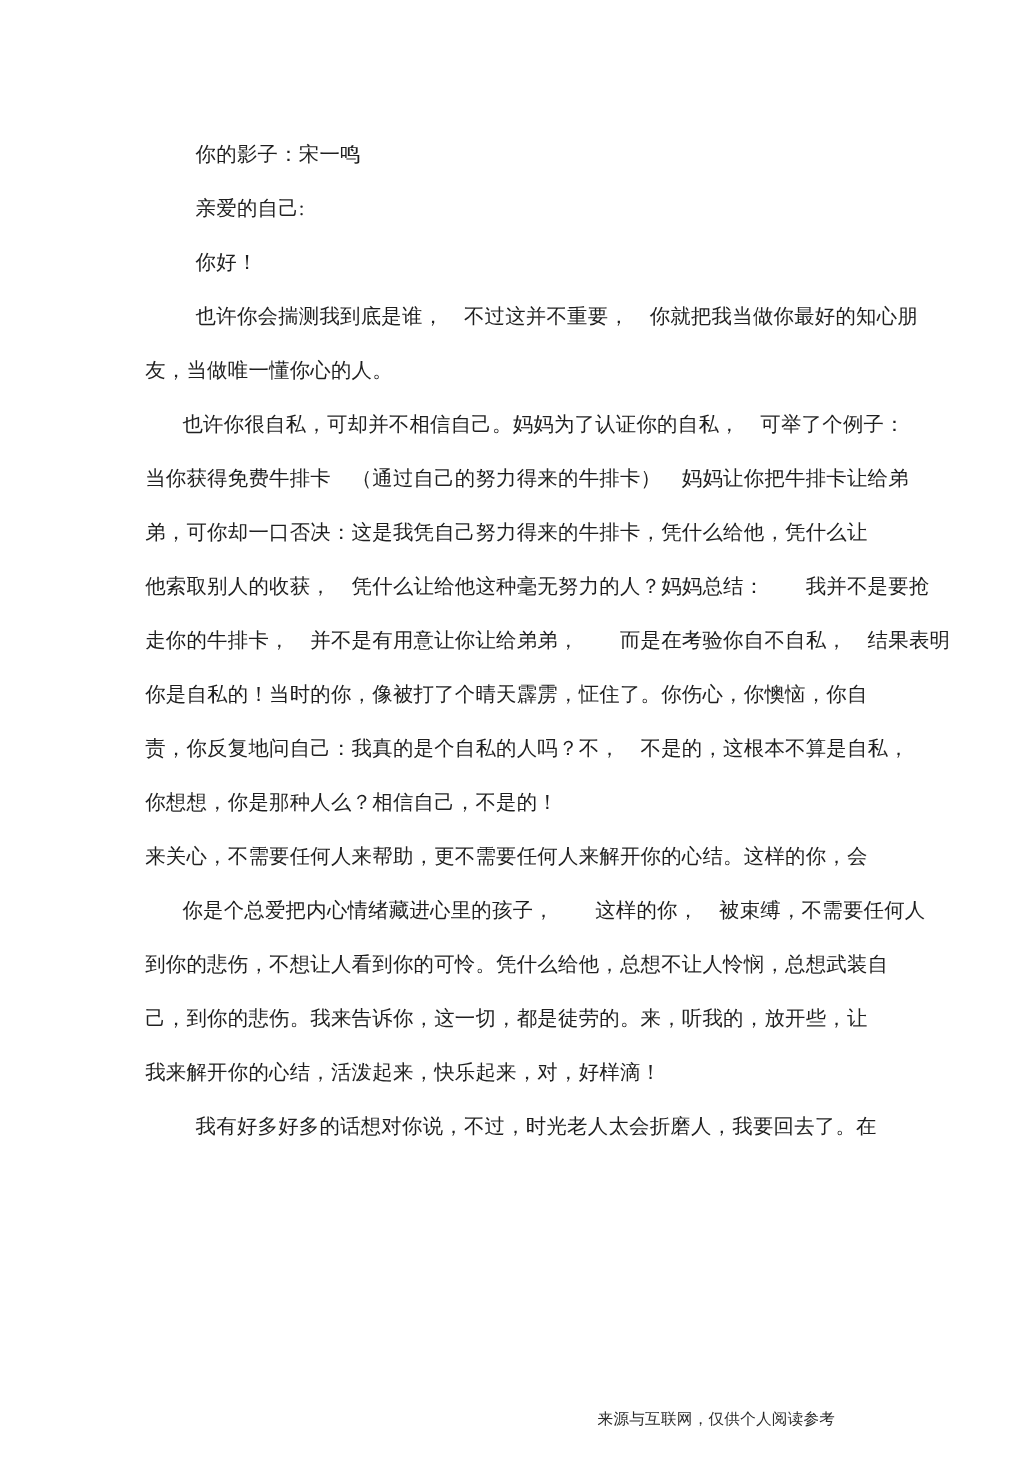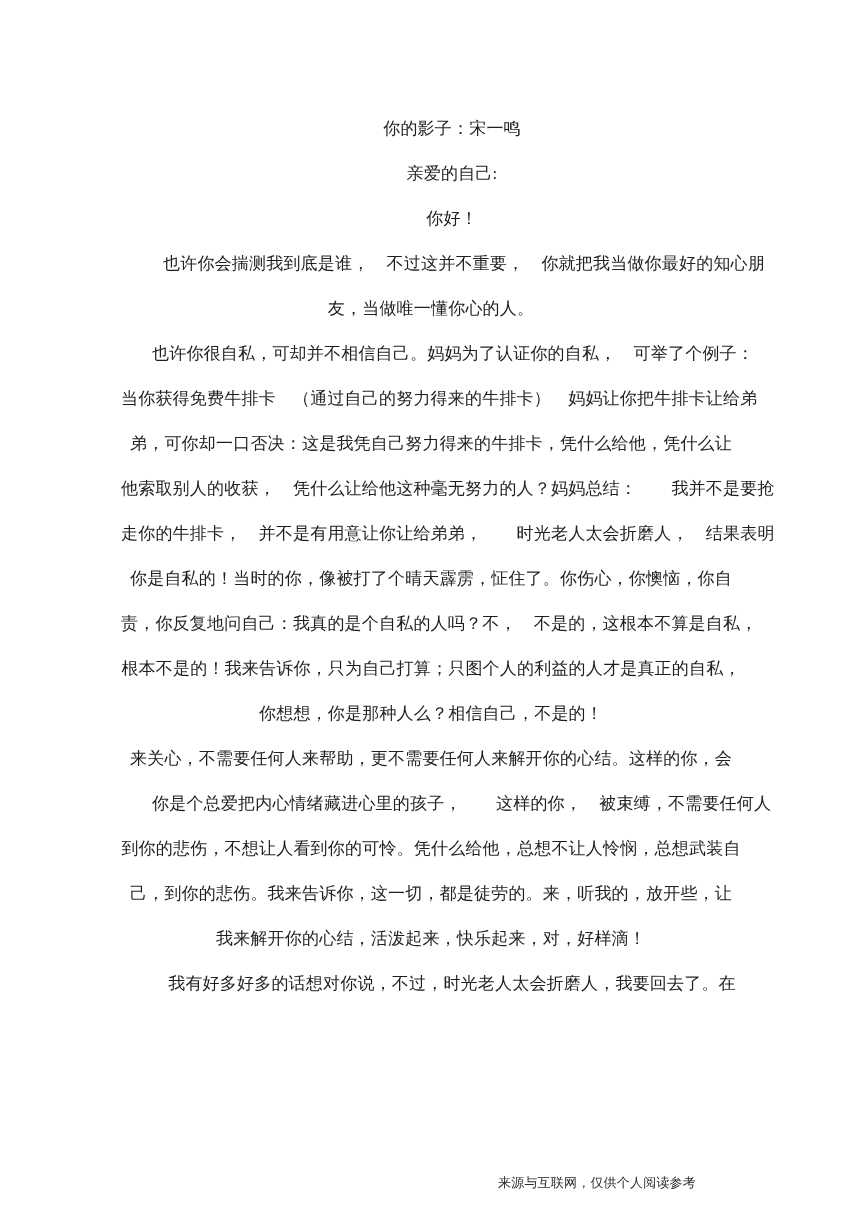--- a/index.html
+++ b/index.html
@@ -21,21 +21,20 @@
     top: 0;
     width: 860px;
     height: 1218px;
     background: #ffffff;
   }
   .doc {
     position: absolute;
     left: 121px;
     top: 106px;
     width: 620px;
-    text-align: center;
   }
   .line {
     height: 45px;
     line-height: 45px;
     font-size: 17px;
     letter-spacing: 0.2px;
     white-space: nowrap;
     color: #1f1f1f;
   }
   .ind1 { padding-left: 31px; }
@@ -59,24 +58,23 @@
   <div class="doc">
       <div class="line ind2">你的影子：宋一鸣</div>
       <div class="line ind2">亲爱的自己:</div>
       <div class="line ind2">你好！</div>
       <div class="line ind2">也许你会揣测我到底是谁，　不过这并不重要，　你就把我当做你最好的知心朋</div>
       <div class="line">友，当做唯一懂你心的人。</div>
       <div class="line ind1">也许你很自私，可却并不相信自己。妈妈为了认证你的自私，　可举了个例子：</div>
       <div class="line">当你获得免费牛排卡　（通过自己的努力得来的牛排卡）　妈妈让你把牛排卡让给弟</div>
       <div class="line">弟，可你却一口否决：这是我凭自己努力得来的牛排卡，凭什么给他，凭什么让</div>
       <div class="line">他索取别人的收获，　凭什么让给他这种毫无努力的人？妈妈总结：　　我并不是要抢</div>
-      <div class="line">走你的牛排卡，　并不是有用意让你让给弟弟，　　时光老人太会折磨人，　结果表明</div>
+      <div class="line">走你的牛排卡，　并不是有用意让你让给弟弟，　　而是在考验你自不自私，　结果表明</div>
       <div class="line">你是自私的！当时的你，像被打了个晴天霹雳，怔住了。你伤心，你懊恼，你自</div>
       <div class="line">责，你反复地问自己：我真的是个自私的人吗？不，　不是的，这根本不算是自私，</div>
-      <div class="line">根本不是的！我来告诉你，只为自己打算；只图个人的利益的人才是真正的自私，</div>
       <div class="line">你想想，你是那种人么？相信自己，不是的！</div>
       <div class="line">来关心，不需要任何人来帮助，更不需要任何人来解开你的心结。这样的你，会</div>
       <div class="line ind1">你是个总爱把内心情绪藏进心里的孩子，　　这样的你，　被束缚，不需要任何人</div>
       <div class="line">到你的悲伤，不想让人看到你的可怜。凭什么给他，总想不让人怜悯，总想武装自</div>
       <div class="line">己，到你的悲伤。我来告诉你，这一切，都是徒劳的。来，听我的，放开些，让</div>
       <div class="line">我来解开你的心结，活泼起来，快乐起来，对，好样滴！</div>
       <div class="line ind2">我有好多好多的话想对你说，不过，时光老人太会折磨人，我要回去了。在</div>
     </div>
   <div class="footer">来源与互联网，仅供个人阅读参考</div>
 </div>

